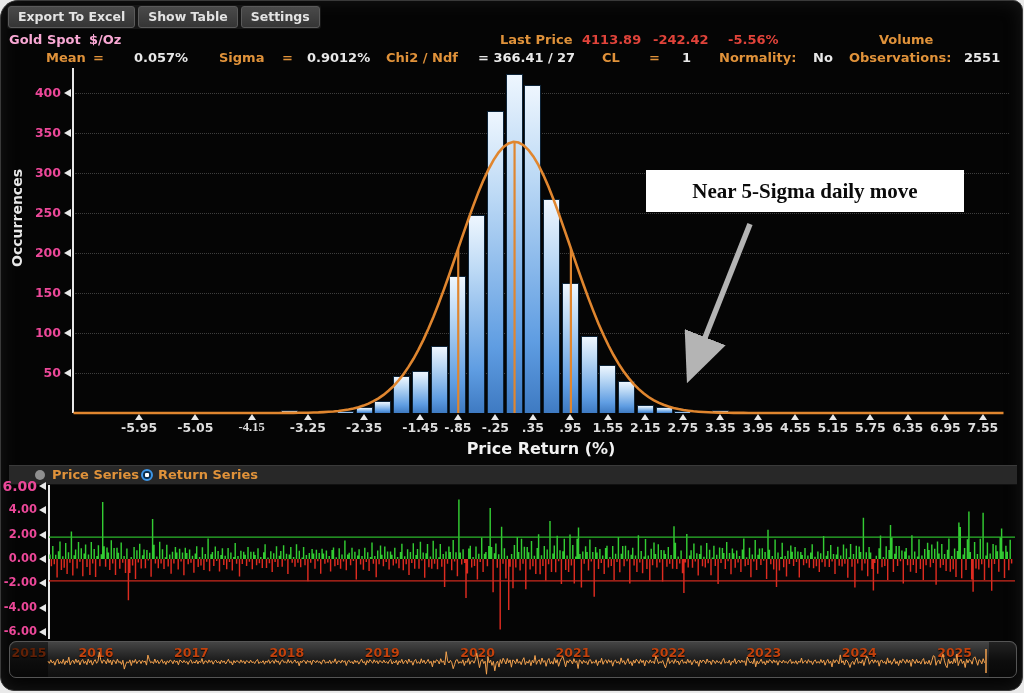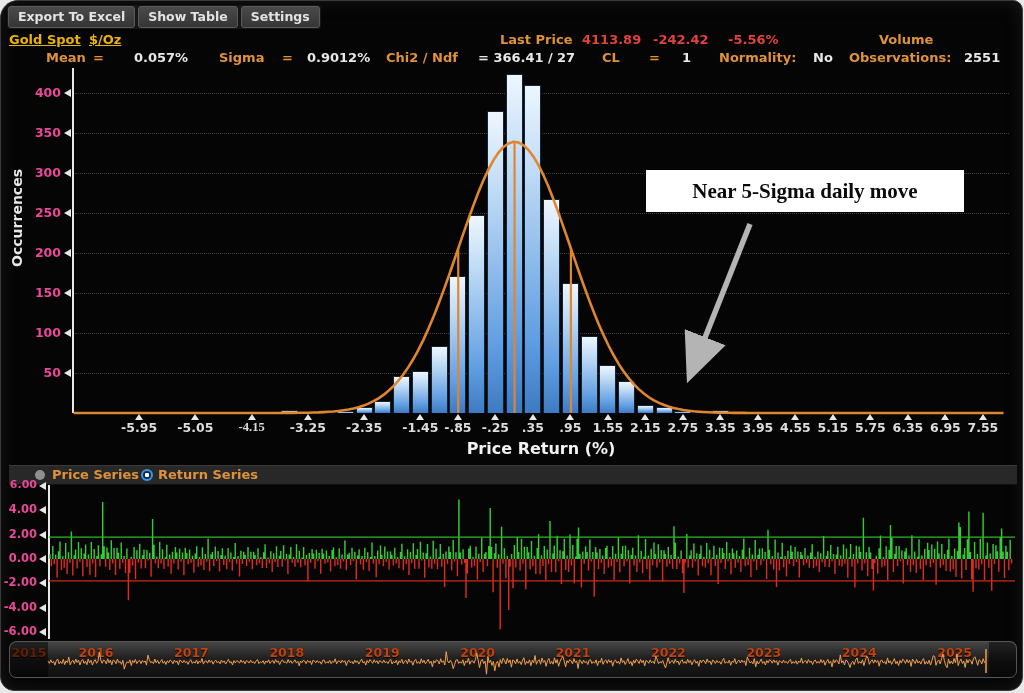--- a/index.html
+++ b/index.html
@@ -8,21 +8,21 @@
   .screen{position:absolute;left:0;top:0;width:1021px;height:689px;background:#050505;
           border-radius:18px 10px 14px 14px;border:1px solid #3a3a3a;overflow:hidden;
           box-shadow:inset 0 0 18px rgba(80,80,80,.25);}
   
   .toolbar{position:absolute;left:6px;top:4px;display:flex;gap:3px;background:#161616;padding:1px;border-radius:3px;}
   .tbtn{background:linear-gradient(#4a4a4a,#353535);color:#e3e3e3;font-size:12.5px;font-weight:700;
         padding:2px 9px 3px;border-radius:3px;border:1px solid #5a5a5a;cursor:default;white-space:nowrap;}
   
   .hrow{position:absolute;height:15px;font-size:13px;font-weight:700;white-space:nowrap;}
   .hrow span{position:absolute;top:0;}
-  .c-lbl{color:#e0923a;} .c-val{color:#e8e8e8;} .c-cyan{color:#eab308;text-decoration:underline;} .c-neg{color:#e0433a;}
+  .c-lbl{color:#e0923a;} .c-val{color:#e8e8e8;} .c-cyan{color:#f9a8d4;} .c-neg{color:#e0433a;}
   
   .grid{position:absolute;border-top:1px dotted #3e3e3e;height:0;}
   .yaxis{position:absolute;background:#e8e8e8;}
   .ylab{position:absolute;color:#ec4899;font-size:12.5px;font-weight:700;text-align:right;}
   .tri-l{position:absolute;width:0;height:0;border-top:4px solid transparent;border-bottom:4px solid transparent;border-right:7px solid #e8e8e8;}
   .tri-u{position:absolute;width:0;height:0;border-left:4px solid transparent;border-right:4px solid transparent;border-bottom:6px solid #e8e8e8;}
   .hbar{position:absolute;background:linear-gradient(180deg,#eef6fe 0%,#bcd9f5 28%,#5f9de2 78%,#3e7ac2 100%);
         border:1px solid #0e2438;border-bottom:none;box-sizing:border-box;}
   .xlab{position:absolute;color:#dedede;font-size:12.5px;font-weight:700;text-align:center;width:46px;}
   .axis-title{position:absolute;color:#f2f2f2;font-size:16px;font-weight:700;text-align:center;}
@@ -184,21 +184,21 @@
 
   <div class="legendbar" style="left:8px;top:464px;width:1008px;height:18px;" id="legend">
         <div class="dot" style="left: 26px;"></div>
         <div class="leg-item" style="left: 43px;">Price Series</div>
         <div class="radio" style="left: 132px;"></div>
         <div class="leg-item" style="left: 149px;">Return Series</div>
       </div>
 
   <div id="retchart">
         <div class="tri-l" style="left: 38px; top: 481.1px;"></div>
-        <div class="ylab" style="left: 0px; top: 477.1px; width: 36px; font-size: 11px;">6.00</div>
+        <div class="ylab" style="left: 0px; top: 477.1px; width: 36px; font-size: 14px;">6.00</div>
         <div class="tri-l" style="left: 38px; top: 505.4px;"></div>
         <div class="ylab" style="left: 0px; top: 501.4px; width: 36px; font-size: 11.5px;">4.00</div>
         <div class="tri-l" style="left: 38px; top: 529.7px;"></div>
         <div class="ylab" style="left: 0px; top: 525.7px; width: 36px; font-size: 11.5px;">2.00</div>
         <div class="tri-l" style="left: 38px; top: 554px;"></div>
         <div class="ylab" style="left: 0px; top: 550px; width: 36px; font-size: 11.5px;">0.00</div>
         <div class="tri-l" style="left: 38px; top: 578.3px;"></div>
         <div class="ylab" style="left: 0px; top: 574.3px; width: 36px; font-size: 11.5px;">-2.00</div>
         <div class="tri-l" style="left: 38px; top: 602.6px;"></div>
         <div class="ylab" style="left: 0px; top: 598.6px; width: 36px; font-size: 11.5px;">-4.00</div>

